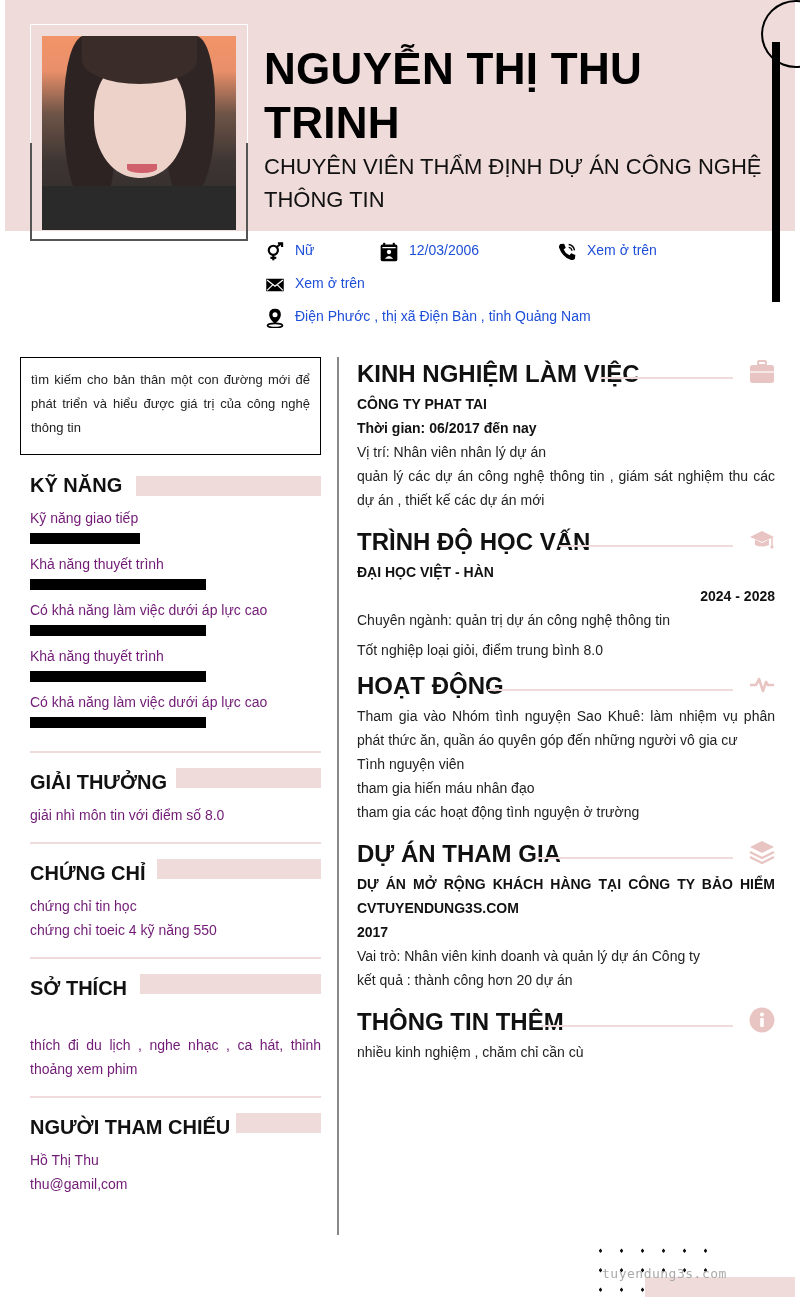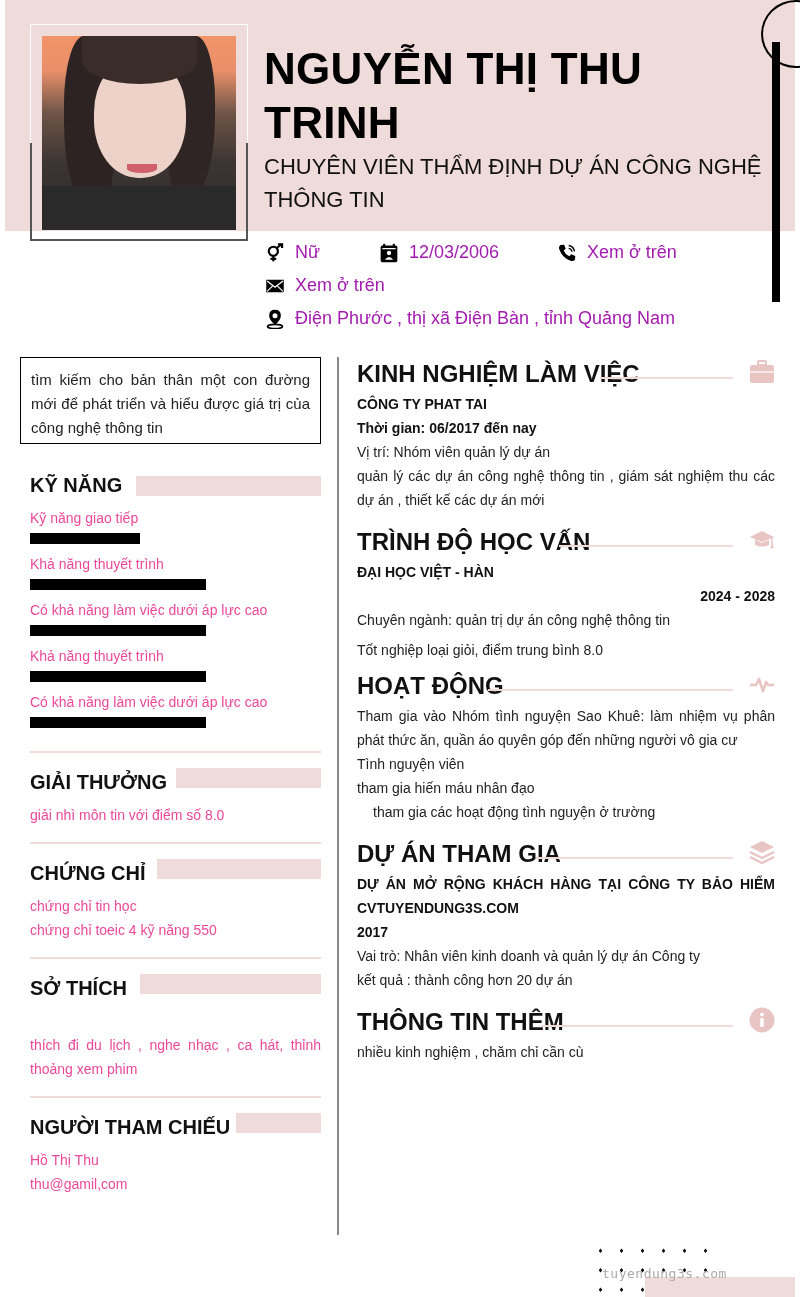--- a/index.html
+++ b/index.html
@@ -17,28 +17,28 @@
   .photo .face { position: absolute; left: 52px; top: 22px; width: 92px; height: 120px; border-radius: 45% 45% 48% 48%; background: #ecd2c9; }
   .photo .hair-l { position: absolute; left: 22px; top: 0; width: 50px; height: 170px; background: #2c2322; border-radius: 40% 10% 30% 50%; }
   .photo .hair-r { position: absolute; left: 125px; top: 0; width: 48px; height: 160px; background: #2f2524; border-radius: 10% 40% 50% 30%; }
   .photo .bangs { position: absolute; left: 40px; top: 0; width: 115px; height: 48px; background: #3a2c29; border-radius: 0 0 50% 50%; }
   .photo .lips { position: absolute; left: 85px; top: 128px; width: 30px; height: 9px; background: #d0606b; border-radius: 0 0 50% 50%; }
   .photo .shirt { position: absolute; left: 0; top: 150px; width: 194px; height: 60px; background: #2b2a2a; }
 
   .name { position: absolute; left: 264px; top: 42px; width: 480px; font-size: 44px; font-weight: 700; line-height: 54px; color: #000; letter-spacing: 0.3px; }
   .job-title { position: absolute; left: 264px; top: 150px; width: 500px; font-size: 22px; line-height: 33px; color: #111; }
 
-  .info-row { position: absolute; display: flex; align-items: center; font-size: 18px; color: #a21caf; }
+  .info-row { position: absolute; display: flex; align-items: flex-start; font-size: 14px; color: #1d4ed8; }
   .info-row svg { width: 20px; height: 20px; margin-right: 10px; flex: none; }
 
-  .objective-box { position: absolute; left: 20px; top: 357px; width: 301px; height: 87px; border: 1.5px solid #000; padding: 10px 10px; font-size: 15px; line-height: 24px; text-align: justify; color: #222; }
+  .objective-box { position: absolute; left: 20px; top: 357px; width: 301px; height: 98px; border: 1.5px solid #000; padding: 10px 10px; font-size: 13px; line-height: 24px; text-align: justify; color: #222; }
   .sec-title-left { font-size: 20px; font-weight: 700; color: #111; position: absolute; left: 30px; }
   .pink-bar { position: absolute; height: 20px; background: #eedbda; right: 480px; }
   .left-divider { position: absolute; left: 30px; width: 291px; height: 2px; background: #eedbda; }
-  .txt { position: absolute; font-size: 14px; color: #ec4899; line-height: 24px; }
+  .txt { position: absolute; font-size: 14px; color: #701a75; line-height: 24px; }
   .skill-bar { position: absolute; left: 30px; height: 11px; background: #000; }
 
   .col-divider { position: absolute; left: 337px; top: 357px; width: 2px; height: 878px; background: #888; }
 
   .sec-title-right { position: absolute; left: 357px; font-size: 24px; font-weight: 700; color: #111; }
   .right-line { position: absolute; height: 2px; background: #eedbda; }
   .right-icon { position: absolute; left: 749px; width: 26px; height: 26px; }
   .rtxt { position: absolute; left: 357px; width: 418px; font-size: 14px; line-height: 24px; color: #222; }
   .bold { font-weight: 700; color: #111; }
   .justify { text-align: justify; }
@@ -163,21 +163,21 @@
 
 <div class="sec-title-right" style="top:360px;">KINH NGHIỆM LÀM VIỆC</div>
 <div class="right-line" style="left:600px; top:377px; width:133px;"></div>
 <svg class="right-icon" style="top:359px;" viewBox="0 0 26 26">
     <rect x="9" y="2" width="8" height="4" rx="1" fill="none" stroke="#e8c5c3" stroke-width="2"></rect>
     <rect x="1" y="6" width="24" height="18" rx="2.5" fill="#e8c5c3"></rect>
     <line x1="1" y1="13" x2="25" y2="13" stroke="#fff" stroke-width="1.2"></line>
   </svg>
 <div class="rtxt bold" style="top:392px;">CÔNG TY PHAT TAI</div>
 <div class="rtxt bold" style="top:416px;">Thời gian: 06/2017 đến nay</div>
-<div class="rtxt" style="top:440px;">Vị trí: Nhóm viên quản lý dự án</div>
+<div class="rtxt" style="top:440px;">Vị trí: Nhân viên nhân lý dự án</div>
 <div class="rtxt justify" style="top:464px;">quản lý các dự án công nghệ thông tin , giám sát nghiệm thu các dự án , thiết kế các dự án mới</div>
 
 <div class="sec-title-right" style="top:528px;">TRÌNH ĐỘ HỌC VẤN</div>
 <div class="right-line" style="left:559px; top:545px; width:174px;"></div>
 <svg class="right-icon" style="top:527px;" viewBox="0 0 26 26">
     <path d="M13 4 L25 10 L13 15 L1 10 Z" fill="#e8c5c3"></path>
     <path d="M6 12.5 L6 18 Q13 21 20 18 L20 12.5 L13 16 Z" fill="#e8c5c3"></path>
     <line x1="23" y1="11" x2="23" y2="19" stroke="#e8c5c3" stroke-width="1.5"></line>
     <circle cx="23" cy="20" r="1.6" fill="#e8c5c3"></circle>
   </svg>
@@ -187,21 +187,21 @@
 <div class="rtxt" style="top:632px;margin-top:6px;">Tốt nghiệp loại giỏi, điểm trung bình 8.0</div>
 
 <div class="sec-title-right" style="top:672px;">HOẠT ĐỘNG</div>
 <div class="right-line" style="left:488px; top:689px; width:245px;"></div>
 <svg class="right-icon" style="top:671px;" viewBox="0 0 26 26">
     <polyline points="1,14 7,14 10,8 14,20 17,11 19,14 25,14" fill="none" stroke="#e8c5c3" stroke-width="2.6" stroke-linejoin="round"></polyline>
   </svg>
 <div class="rtxt justify" style="top:704px;">Tham gia vào Nhóm tình nguyện Sao Khuê: làm nhiệm vụ phân phát thức ăn, quần áo quyên góp đến những người vô gia cư</div>
 <div class="rtxt" style="top:752px;">Tình nguyện viên</div>
 <div class="rtxt" style="top:776px;">tham gia hiến máu nhân đạo</div>
-<div class="rtxt" style="top:800px;margin-left:16px;">tham gia các hoạt động tình nguyện ở trường</div>
+<div class="rtxt" style="top:800px;">tham gia các hoạt động tình nguyện ở trường</div>
 
 <div class="sec-title-right" style="top:840px;">DỰ ÁN THAM GIA</div>
 <div class="right-line" style="left:536px; top:857px; width:197px;"></div>
 <svg class="right-icon" style="top:839px;" viewBox="0 0 26 26">
     <path d="M13 2 L25 8 L13 14 L1 8 Z" fill="#e8c5c3"></path>
     <polyline points="1,13 13,19 25,13" fill="none" stroke="#e8c5c3" stroke-width="2.4"></polyline>
     <polyline points="1,18 13,24 25,18" fill="none" stroke="#e8c5c3" stroke-width="2.4"></polyline>
   </svg>
 <div class="rtxt bold justify" style="top:872px; text-align-last:left;">DỰ ÁN MỞ RỘNG KHÁCH HÀNG TẠI CÔNG TY BẢO HIỂM CVTUYENDUNG3S.COM</div>
 <div class="rtxt bold" style="top:920px;">2017</div>

